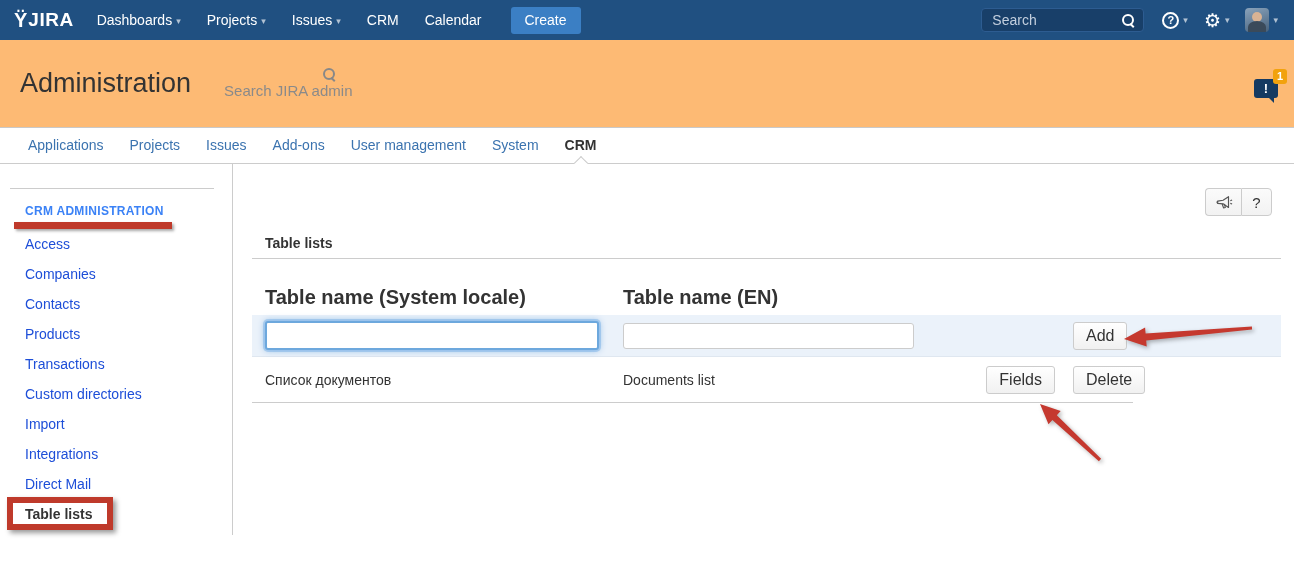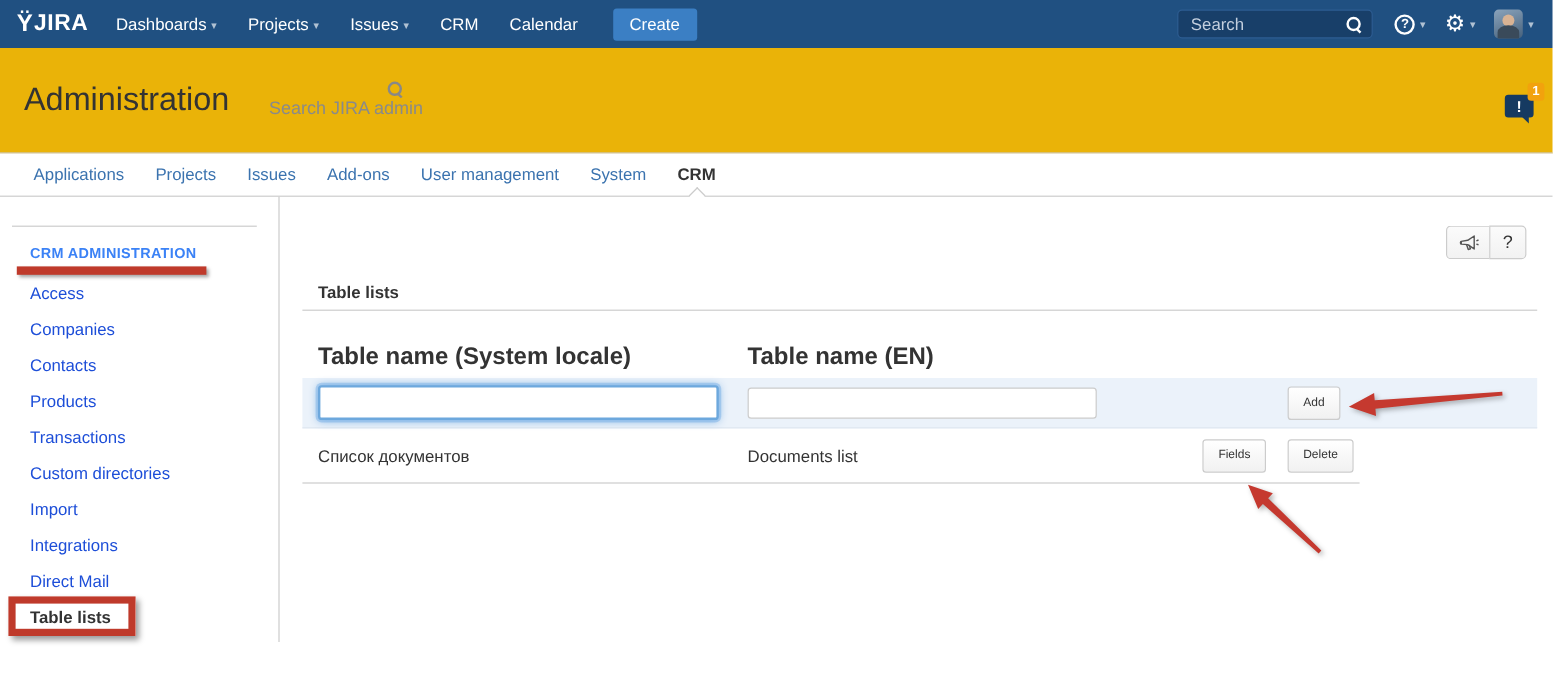--- a/index.html
+++ b/index.html
@@ -25,21 +25,21 @@
   .mag.gray::before { border-color:#888; }
   .mag.gray::after { background:#888; }
   .nav-ico-group { display:flex; align-items:center; margin-right:16px; cursor:pointer; }
   .help-circle { width:17px; height:17px; border:2px solid #fff; border-radius:50%; color:#fff; font-size:11px; font-weight:bold; display:flex; align-items:center; justify-content:center; }
   .gear-glyph { color:#fff; font-size:19px; line-height:1; }
   .avatar { width:24px; height:24px; border-radius:4px; background:linear-gradient(160deg,#8aa3bb 0%,#5d7archive 50%,#46617c 100%); background:linear-gradient(160deg,#8aa3bb,#46617c); position:relative; overflow:hidden; }
   .avatar::before { content:""; position:absolute; left:7px; top:4px; width:10px; height:10px; background:#d9b394; border-radius:50%; }
   .avatar::after { content:""; position:absolute; left:3px; top:13px; width:18px; height:12px; background:#3a4a5a; border-radius:50% 50% 0 0; }
 
   
-  .admin-band { height:88px; background:#eab308; border-bottom:1px solid #c9c9c9; display:flex; align-items:center; position:relative; }
+  .admin-band { height:88px; background:#fdba74; border-bottom:1px solid #c9c9c9; display:flex; align-items:center; position:relative; }
   .admin-title { font-size:27px; color:#333; margin-left:20px; font-weight:normal; }
   .admin-search { display:flex; align-items:center; margin-left:31px;flex-direction:column; }
   .admin-search .mag { margin-right:7px; }
   .admin-search input { border:none; background:transparent; outline:none; font-size:15px; font-family:inherit; color:#333; width:220px; }
   .admin-search input::placeholder { color:#8a8a8a; opacity:1; }
   .notif { position:absolute; right:16px; top:39px; width:24px; height:19px; background:#153a61; border-radius:3px; color:#fff; font-size:13px; font-weight:bold; display:flex; align-items:center; justify-content:center; cursor:pointer; }
   .notif::after { content:""; position:absolute; right:4px; bottom:-5px; border-left:6px solid transparent; border-top:6px solid #153a61; }
   .notif-badge { position:absolute; right:-9px; top:-10px; background:#f2a20d; border-radius:3px; color:#fff; font-size:11px; font-weight:bold; padding:1px 4px; line-height:13px; }
 
   
@@ -75,21 +75,21 @@
   .c1 { width:358px; padding-left:13px; }
   .c2 { width:340px; padding-left:13px; }
   .c3 { width:115px; display:flex; justify-content:flex-end; padding-right:10px; }
   .c4 { flex:1; padding-left:8px; display:flex; }
   .form-row { height:42px; background:#ebf2fa; border-bottom:1px solid #dfe7f0; }
   .data-row { height:45px; font-size:14px; color:#333; }
   .txt { height:26px; border:1px solid #ccc; border-radius:3px; font-size:14px; font-family:inherit; padding:0 6px; background:#fff; }
   .txt.w1 { width:334px; }
   .txt.w2 { width:291px; }
   .txt.focused { border:2px solid #6da8dd; box-shadow:0 0 0 2px rgba(120,175,230,.45), 0 0 7px rgba(110,170,225,.9); outline:none; height:29px; }
-  .btn { height:28px; padding:0 12px; font-size:10px; font-family:inherit; color:#333; background:linear-gradient(#ffffff,#f1f1f1); border:1px solid #ccc; border-radius:3px; cursor:pointer; }
+  .btn { height:28px; padding:0 12px; font-size:16px; font-family:inherit; color:#333; background:linear-gradient(#ffffff,#f1f1f1); border:1px solid #ccc; border-radius:3px; cursor:pointer; }
   .row-sep { position:absolute; left:19px; top:238px; width:881px; border-top:1px solid #ccc; }
 
   .arrow-svg { position:absolute; pointer-events:none; filter:drop-shadow(2px 2px 2px rgba(0,0,0,.3)); }
   .a1 { left:885px; top:156px; }
   .a2 { left:757px; top:226px; }
 </style>
 </head>
 <body>
 
 <div class="page">

